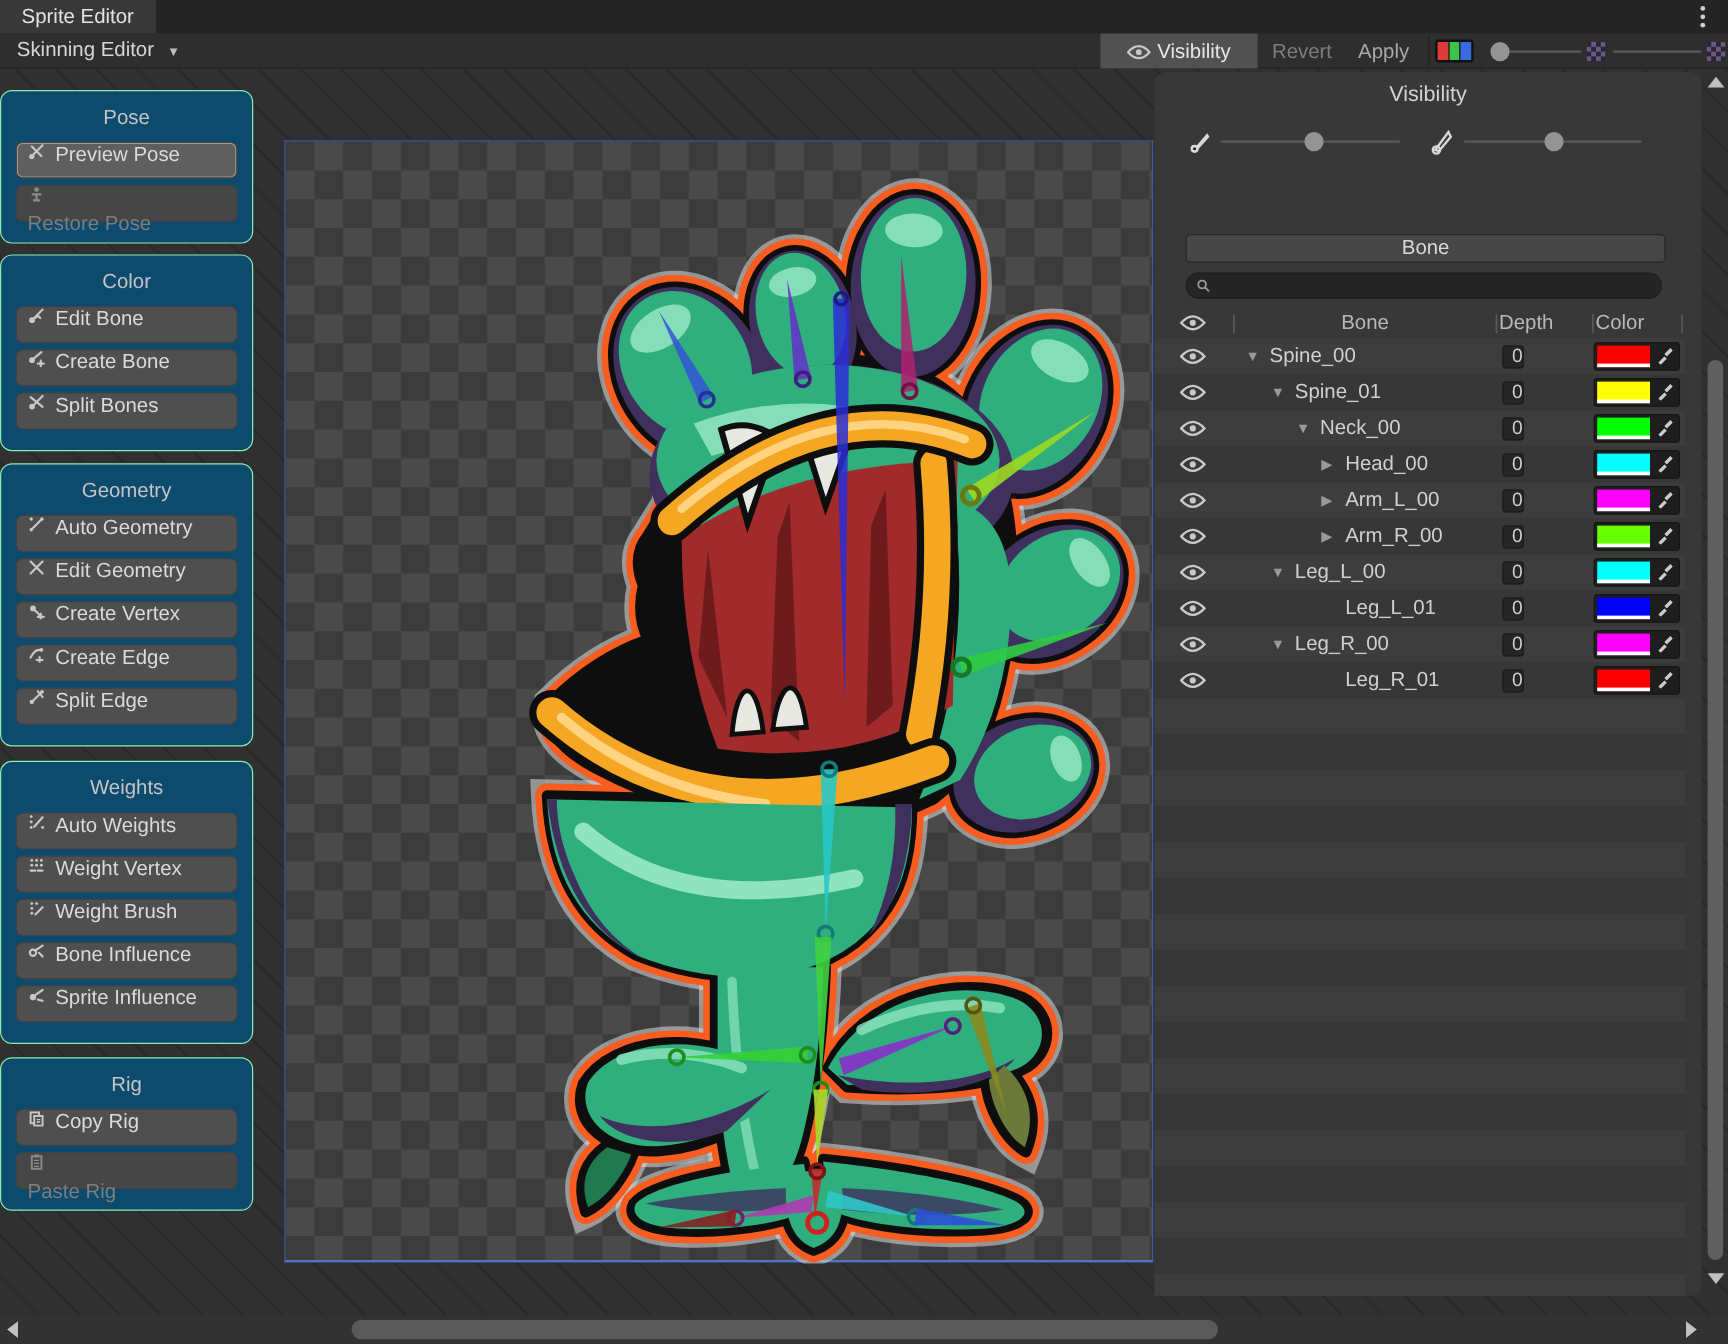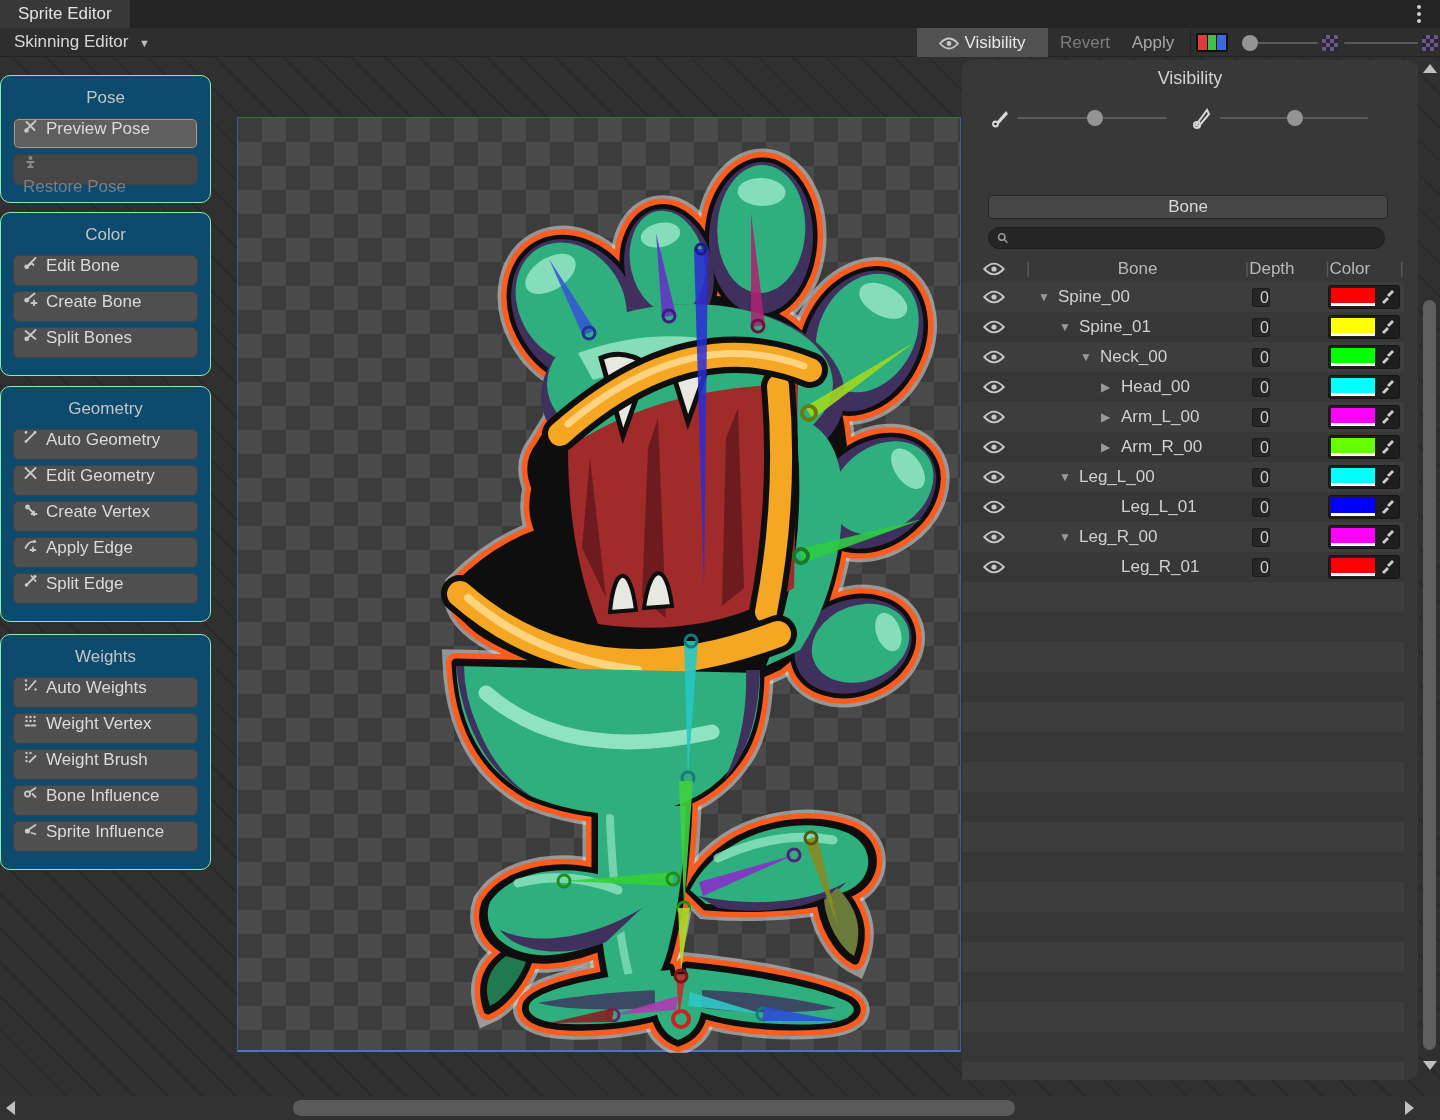--- a/index.html
+++ b/index.html
@@ -356,21 +356,21 @@
           <circle cx="4" cy="5" r="2.4" class="ic-fill"></circle>
           <path d="M6 7 L10 11 M8 12 h5 M10.5 9.5 v5" class="ic-stroke"></path>
         </svg>
       <span>Create Vertex</span>
     </div>
     <div class="pbtn">
       <svg width="15" height="14" viewBox="0 0 14 14">
           <path d="M2 10 Q6 2 11 4 M7 12 h5 M9.5 9.5 v5" class="ic-stroke"></path>
           <circle cx="11" cy="3.5" r="1.6" class="ic-fill"></circle>
         </svg>
-      <span>Apply Edge</span>
+      <span>Create Edge</span>
     </div>
     <div class="pbtn">
       <svg width="15" height="14" viewBox="0 0 14 14">
           <circle cx="3" cy="11" r="1.8" class="ic-fill"></circle>
           <path d="M4 10 L11 3 M8 2 L12 7" class="ic-stroke"></path>
           <circle cx="11.5" cy="2.5" r="1.6" class="ic-fill"></circle>
         </svg>
       <span>Split Edge</span>
     </div>
   </div>
@@ -418,20 +418,39 @@
     </div>
     <div class="pbtn">
       <svg width="15" height="14" viewBox="0 0 14 14">
           <circle cx="4" cy="9" r="2.6" class="ic-fill"></circle>
           <path d="M6 7 L12 3 M8 11 l4 1" class="ic-stroke"></path>
         </svg>
       <span>Sprite Influence</span>
     </div>
   </div>
 
+  <div class="lpanel" style="top:881px">
+    <h3>Rig</h3>
+    <div class="pbtn">
+      <svg width="15" height="14" viewBox="0 0 14 14">
+          <rect x="2" y="2" width="7" height="9" fill="none" stroke="#c8c8c8" stroke-width="1.6"></rect>
+          <rect x="5" y="5" width="7" height="8" fill="#4f4f4f" stroke="#c8c8c8" stroke-width="1.6"></rect>
+          <path d="M7 8 h3 M7 10 h3" stroke="#c8c8c8" stroke-width="1.2"></path>
+        </svg>
+      <span>Copy Rig</span>
+    </div>
+    <div class="pbtn disabled">
+      <svg width="15" height="14" viewBox="0 0 14 14">
+          <rect x="3" y="2.5" width="8" height="10.5" fill="none" stroke="#8a8a8a" stroke-width="1.6"></rect>
+          <rect x="5.5" y="1" width="3" height="2.5" fill="#8a8a8a"></rect>
+          <path d="M5 6 h4 M5 8.5 h4 M5 11 h4" stroke="#8a8a8a" stroke-width="1.2"></path>
+        </svg>
+      <span>Paste Rig</span>
+    </div>
+  </div>
 
   <div class="rpanel">
     <div class="vtitle">Visibility</div>
 
     <div class="vslider-row" style="margin-top:8px">
       <svg width="22" height="22" viewBox="0 0 22 22" style="position:absolute;left:28px;top:10px">
         <path d="M4 18 L16 4 L18 7 L7 19 Z" fill="#d8d8d8"></path>
           <circle cx="5.5" cy="17" r="3.4" fill="#d8d8d8"></circle>
           <circle cx="5.5" cy="17" r="1.3" fill="#222"></circle>
       </svg>

